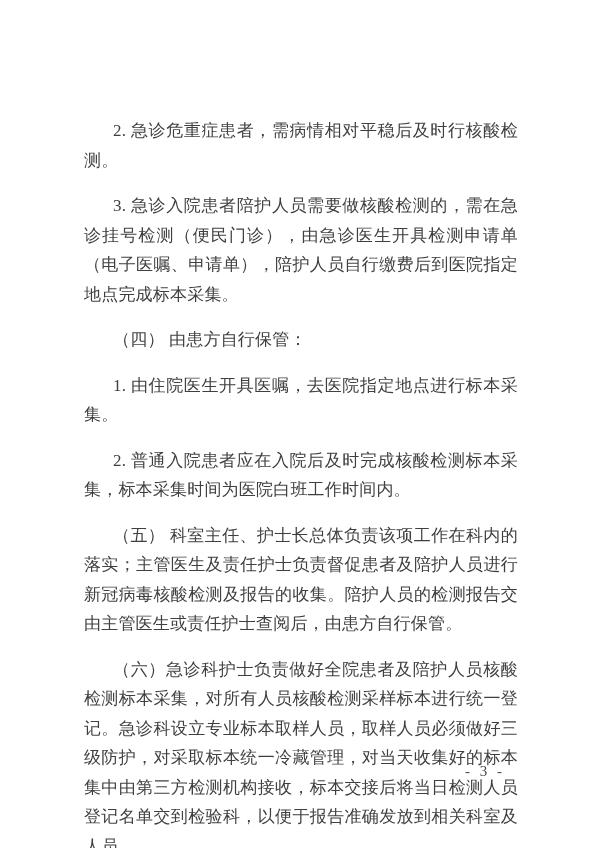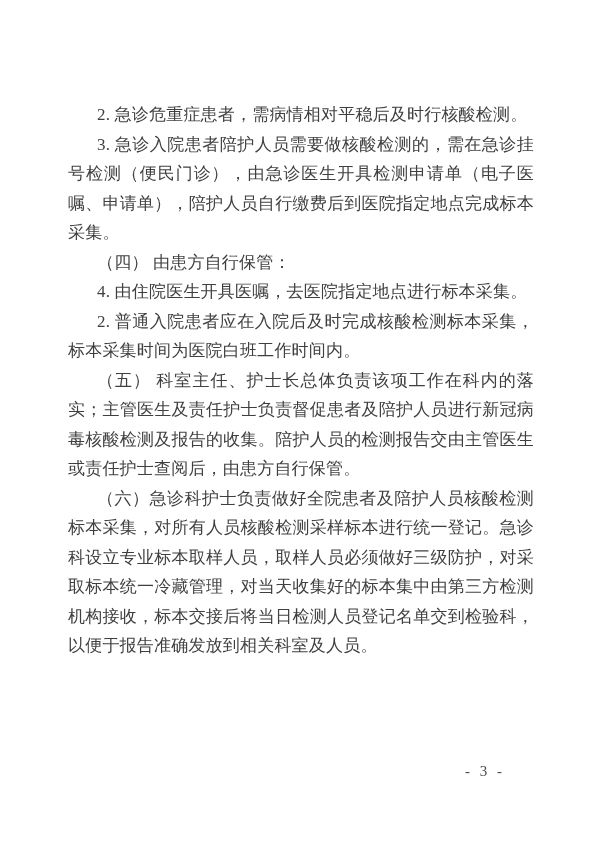--- a/index.html
+++ b/index.html
@@ -20,21 +20,21 @@
     left: 68px;
     top: 100px;
     width: 466px;
     color: #3f3f3f;
     font-size: 17px;
     line-height: 29.5px;
     text-align: justify;
     letter-spacing: 0.2px;
   }
   .para {
-    margin: 0;
+    margin: 16px;
     padding: 0;
     text-indent: 29px;
   }
   .page-footer {
     position: absolute;
     top: 761px;
     left: 443px;
     width: 84px;
     text-align: center;
     color: #4a4a4a;
@@ -45,19 +45,19 @@
   }
 </style>
 </head>
 <body>
 
 <div class="page">
   <div class="text-block">
     <p class="para">2. 急诊危重症患者，需病情相对平稳后及时行核酸检测。</p>
     <p class="para">3. 急诊入院患者陪护人员需要做核酸检测的，需在急诊挂号检测（便民门诊），由急诊医生开具检测申请单（电子医嘱、申请单），陪护人员自行缴费后到医院指定地点完成标本采集。</p>
     <p class="para">（四） 由患方自行保管：</p>
-    <p class="para">4. 由住院医生开具医嘱，去医院指定地点进行标本采集。</p>
+    <p class="para">1. 由住院医生开具医嘱，去医院指定地点进行标本采集。</p>
     <p class="para">2. 普通入院患者应在入院后及时完成核酸检测标本采集，标本采集时间为医院白班工作时间内。</p>
     <p class="para">（五） 科室主任、护士长总体负责该项工作在科内的落实；主管医生及责任护士负责督促患者及陪护人员进行新冠病毒核酸检测及报告的收集。陪护人员的检测报告交由主管医生或责任护士查阅后，由患方自行保管。</p>
     <p class="para">（六）急诊科护士负责做好全院患者及陪护人员核酸检测标本采集，对所有人员核酸检测采样标本进行统一登记。急诊科设立专业标本取样人员，取样人员必须做好三级防护，对采取标本统一冷藏管理，对当天收集好的标本集中由第三方检测机构接收，标本交接后将当日检测人员登记名单交到检验科，以便于报告准确发放到相关科室及人员。</p>
   </div>
   <div class="page-footer">- 3 -</div>
 </div>
 
 </body></html>

